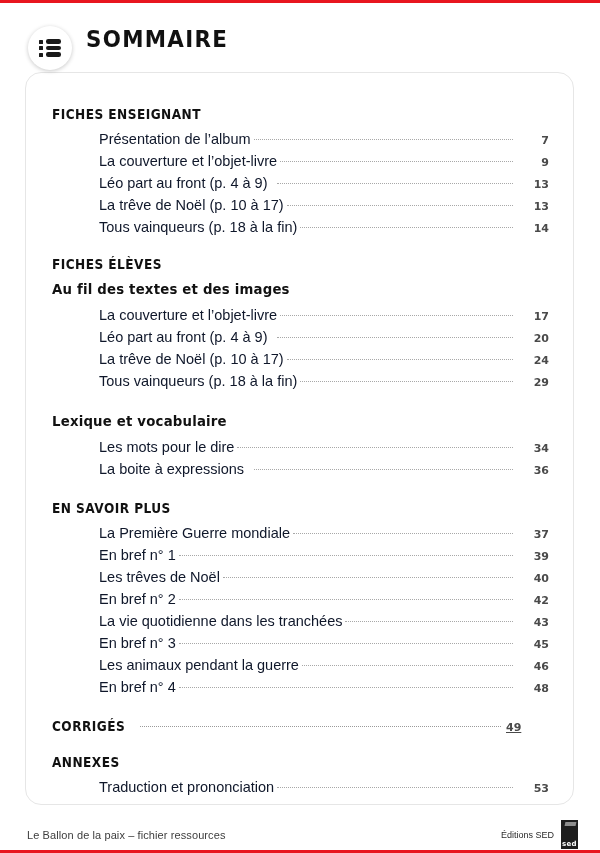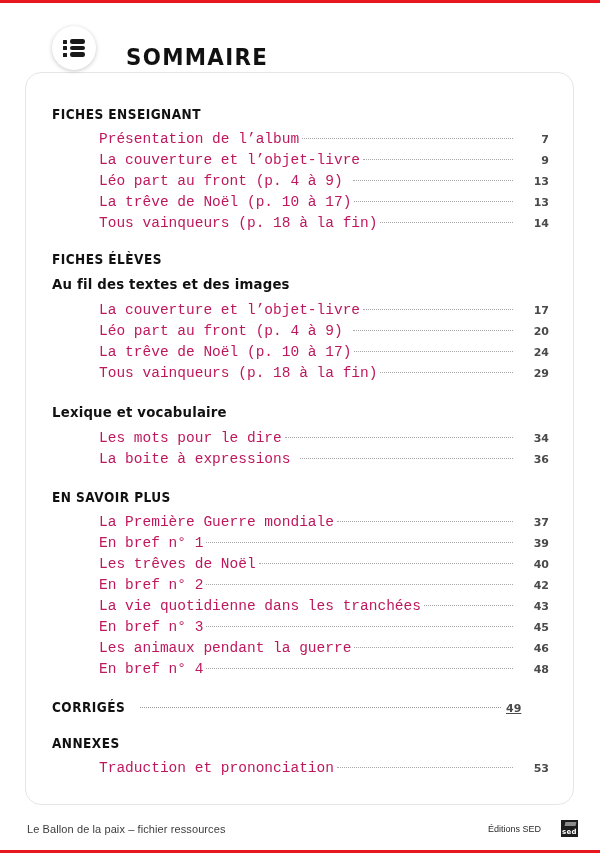--- a/index.html
+++ b/index.html
@@ -34,25 +34,25 @@
     left: 0;
     bottom: 0;
     width: 600px;
     height: 3px;
     background: #e8161f;
   }
 
   
   .header {
     position: absolute;
-    left: 52px;
+    left: 28px;
     top: 26px;
     display: flex;
-    align-items: flex-end;
-    gap: 30px;
+    align-items: flex-start;
+    gap: 14px;
     z-index: 5;
   }
   .icon-circle {
     width: 44px;
     height: 44px;
     border-radius: 50%;
     background: #ffffff;
     box-shadow: 0 1px 4px rgba(0,0,0,0.22);
     display: flex;
     align-items: center;
@@ -163,23 +163,23 @@
 
   .entry {
     display: flex;
     align-items: baseline;
     width: 450px;
     margin-left: 47px;
     line-height: 21px;
   }
   .entry .label {
     flex: 0 0 auto;
-    font-family: Liberation Mono, monospace;
+    font-family: Liberation Sans, sans-serif;
     font-size: 14.5px;
-    color: #be185d;
+    color: #0f172a;
     white-space: nowrap;
   }
   .entry .leader {
     flex: 1 1 auto;
     border-bottom: 1.4px dotted #a8a8a8;
     margin: 0 6px 0 3px;
     transform: translateY(-4px);
     min-width: 8px;
   }
   .entry.gap .leader { margin-left: 10px; }
@@ -211,30 +211,30 @@
   }
   .footer-left {
     font-family: "Liberation Sans", sans-serif;
     font-size: 11px;
     color: #3d3d3d;
     letter-spacing: 0.1px;
   }
   .footer-right {
     display: flex;
     align-items: center;
-    gap: 20px;
+    gap: 7px;
   }
   .footer-pub {
     font-family: "Liberation Sans", sans-serif;
     font-size: 9px;
     color: #2b2b2b;
   }
   .sed-logo {
     width: 17px;
-    height: 17px;
+    height: 29px;
     background: #1d1d1d;
     display: flex;
     align-items: flex-end;
     justify-content: center;
     position: relative;
   }
   .sed-logo .mark {
     position: absolute;
     top: 2px;
     right: 2px;

